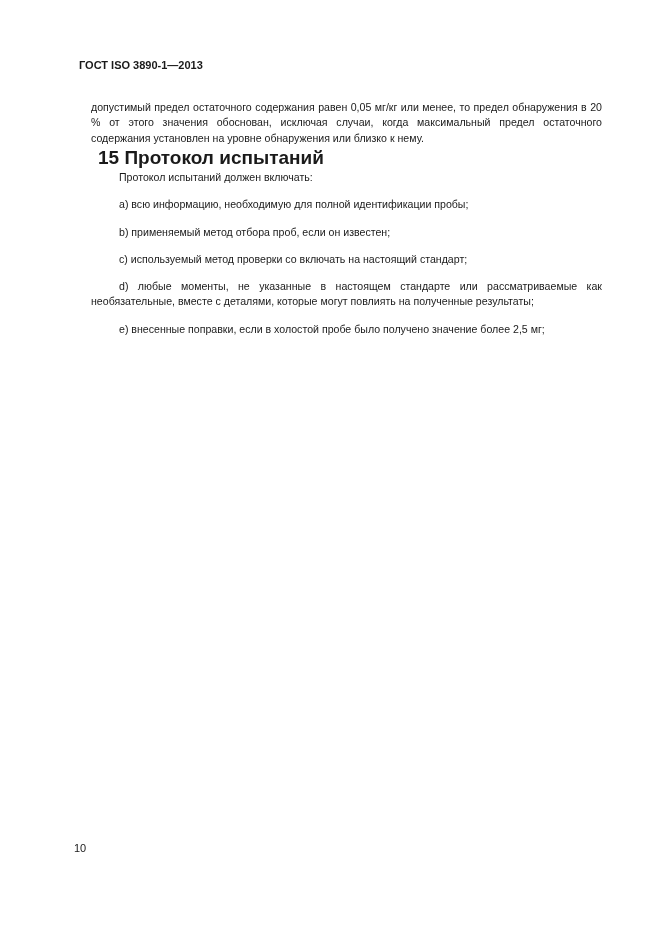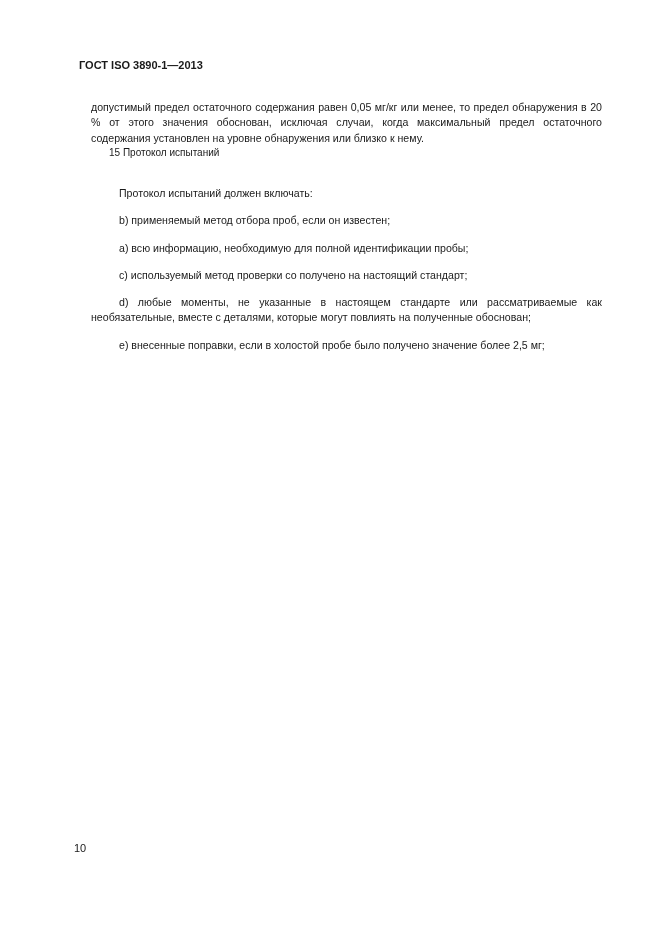--- a/index.html
+++ b/index.html
@@ -3,40 +3,40 @@
 <meta charset="utf-8">
 <style>
   html, body { margin: 0; padding: 0; background: #ffffff; }
   body { width: 661px; height: 935px; position: relative; overflow: hidden;
          font-family: "Liberation Sans", sans-serif; color: #1a1a1a; }
   .page { position: absolute; left: 0; top: 0; width: 661px; height: 935px; background: #fff; padding-left: 41px; }
   .doc-header { position: absolute; left: 79px; top: 59px; font-size: 11px; font-weight: bold; letter-spacing: 0; }
   .text-block { position: absolute; left: 79px; width: 535px; font-size: 10.6px; line-height: 15.3px; text-align: justify; }
   .text-block p { margin: 12px; }
   .intro { top: 88px; }
-  .section-title { position: absolute; left: 109px; top: 147px; font-size: 10px; font-weight: normal; }
-  .section-body { top: 174px; }
+  .section-title { position: absolute; left: 98px; top: 147px; font-size: 19px; font-weight: bold; }
+  .section-body { top: 158px; }
   .indent { text-indent: 28px; }
   .page-number { position: absolute; left: 74px; top: 842px; font-size: 11px; }
 </style>
 </head>
 <body>
 
 <div class="page">
   <div class="doc-header">ГОСТ ISO 3890-1—2013</div>
 
   <div class="text-block intro">
     <p>допустимый предел остаточного содержания равен 0,05 мг/кг или менее, то предел обнаружения в 20 % от этого значения обоснован, исключая случаи, когда максимальный предел остаточного содержания установлен на уровне обнаружения или близко к нему.</p>
   </div>
 
   <div class="section-title">15 Протокол испытаний</div>
 
   <div class="text-block section-body">
     <p class="indent">Протокол испытаний должен включать:</p>
+    <p class="indent">a) всю информацию, необходимую для полной идентификации пробы;</p>
     <p class="indent">b) применяемый метод отбора проб, если он известен;</p>
-    <p class="indent">a) всю информацию, необходимую для полной идентификации пробы;</p>
-    <p class="indent">c) используемый метод проверки со получено на настоящий стандарт;</p>
-    <p class="indent">d) любые моменты, не указанные в настоящем стандарте или рассматриваемые как необязатель­ные, вместе с деталями, которые могут повлиять на полученные обоснован;</p>
+    <p class="indent">c) используемый метод проверки со включать на настоящий стандарт;</p>
+    <p class="indent">d) любые моменты, не указанные в настоящем стандарте или рассматриваемые как необязатель­ные, вместе с деталями, которые могут повлиять на полученные результаты;</p>
     <p class="indent">e) внесенные поправки, если в холостой пробе было получено значение более 2,5 мг;</p>
   </div>
 
   <div class="page-number">10</div>
 </div>
 
 </body></html>

